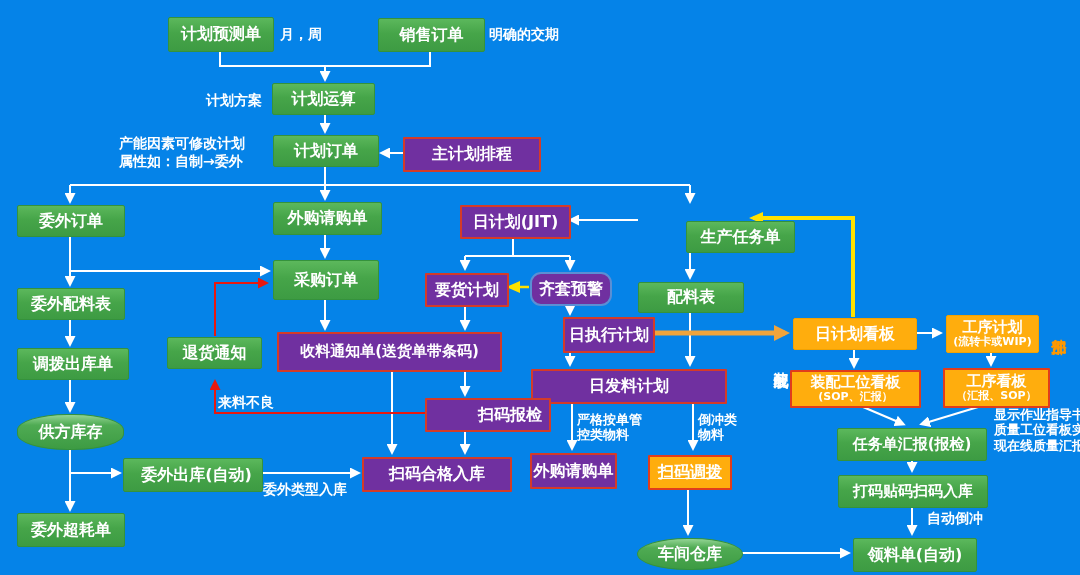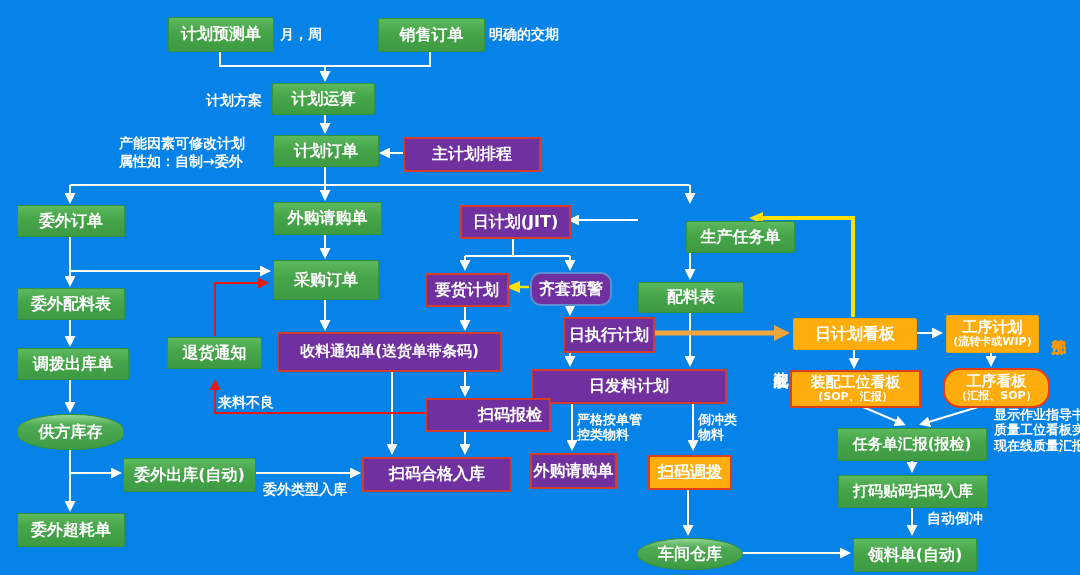--- a/index.html
+++ b/index.html
@@ -195,36 +195,36 @@
     </div>
 <div class="node purple" style="left:530px;top:453px;width:83px;height:32px;">
       <span>外购请购单</span>
     </div>
 <div class="node orange-red" style="left:648px;top:455px;width:80px;height:31px;text-decoration:underline;">
       <span>扫码调拨</span>
     </div>
 <div class="node cyl" style="left:637px;top:538px;width:104px;height:30px;">
       <span>车间仓库</span>
     </div>
-<div class="node green" style="left:123px;top:458px;width:131px;height:32px;">
+<div class="node green" style="left:123px;top:458px;width:131px;height:32px;padding-left:7px;">
       <span>委外出库(自动)</span>
     </div>
 
 <div class="node orange" style="left:793px;top:318px;width:122px;height:30px;">
       <span>日计划看板</span>
     </div>
 <div class="node orange fs15" style="left:946px;top:315px;width:91px;height:36px;">
   <span>工序计划</span>
   <span class="sub">(流转卡或WIP)</span>
 </div>
 <div class="node orange-red fs15" style="left:790px;top:370px;width:127px;height:34px;">
   <span>装配工位看板</span>
   <span class="sub">(SOP、汇报）</span>
 </div>
-<div class="node orange-red fs15" style="left:943px;top:368px;width:103px;height:36px;border-radius:17px;">
+<div class="node orange-red fs15" style="left:943px;top:368px;width:103px;height:36px;">
   <span>工序看板</span>
   <span class="sub">（汇报、SOP）</span>
 </div>
 <div class="node green fs15" style="left:837px;top:428px;width:148px;height:31px;">
       <span>任务单汇报(报检)</span>
     </div>
 <div class="node green fs15" style="left:838px;top:475px;width:148px;height:31px;">
       <span>打码贴码扫码入库</span>
     </div>
 <div class="node green" style="left:853px;top:538px;width:122px;height:32px;">

